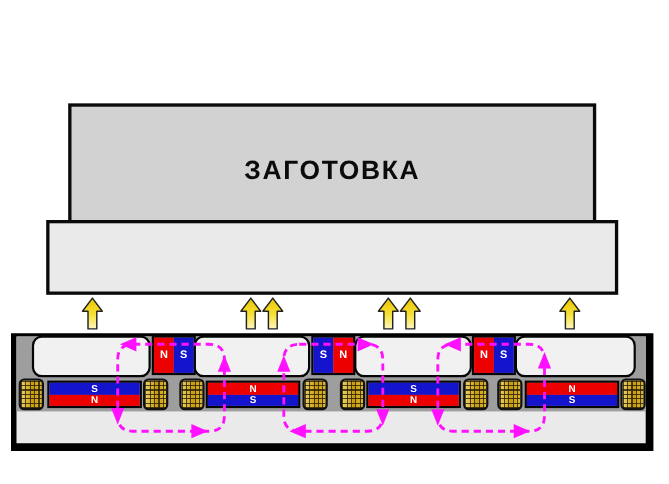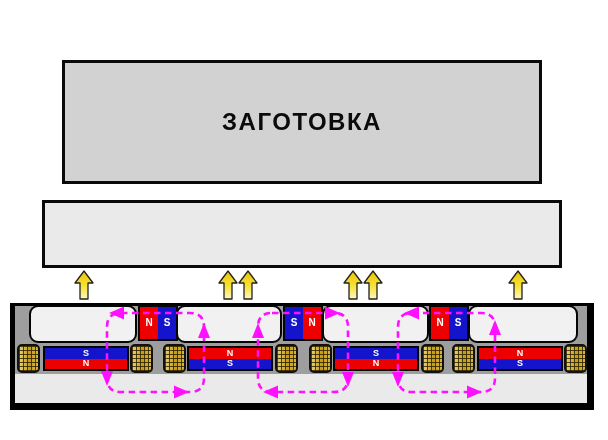--- a/index.html
+++ b/index.html
@@ -3,21 +3,21 @@
 <meta charset="utf-8">
 <style>
   html,body{margin:0;padding:0;background:#fff;}
   #canvas{
     position:relative;width:608px;height:440px;background:#ffffff;overflow:hidden;
     font-family:"Liberation Sans","DejaVu Sans",sans-serif;
   }
   .abs{position:absolute;box-sizing:border-box;}
   
   #workpiece{
-    left:62px;top:60px;width:480px;height:124px;
+    left:62px;top:94px;width:480px;height:124px;
     background:#d2d2d2;border:3px solid #0a0a0a;
     display:flex;align-items:center;justify-content:center;
   }
   #workpiece-label{
     font-size:24px;font-weight:bold;color:#0b0b0b;letter-spacing:1.5px;
   }
   
   #plate{
     left:42px;top:200px;width:520px;height:68px;
     background:#eaeaea;border:3px solid #0a0a0a;

